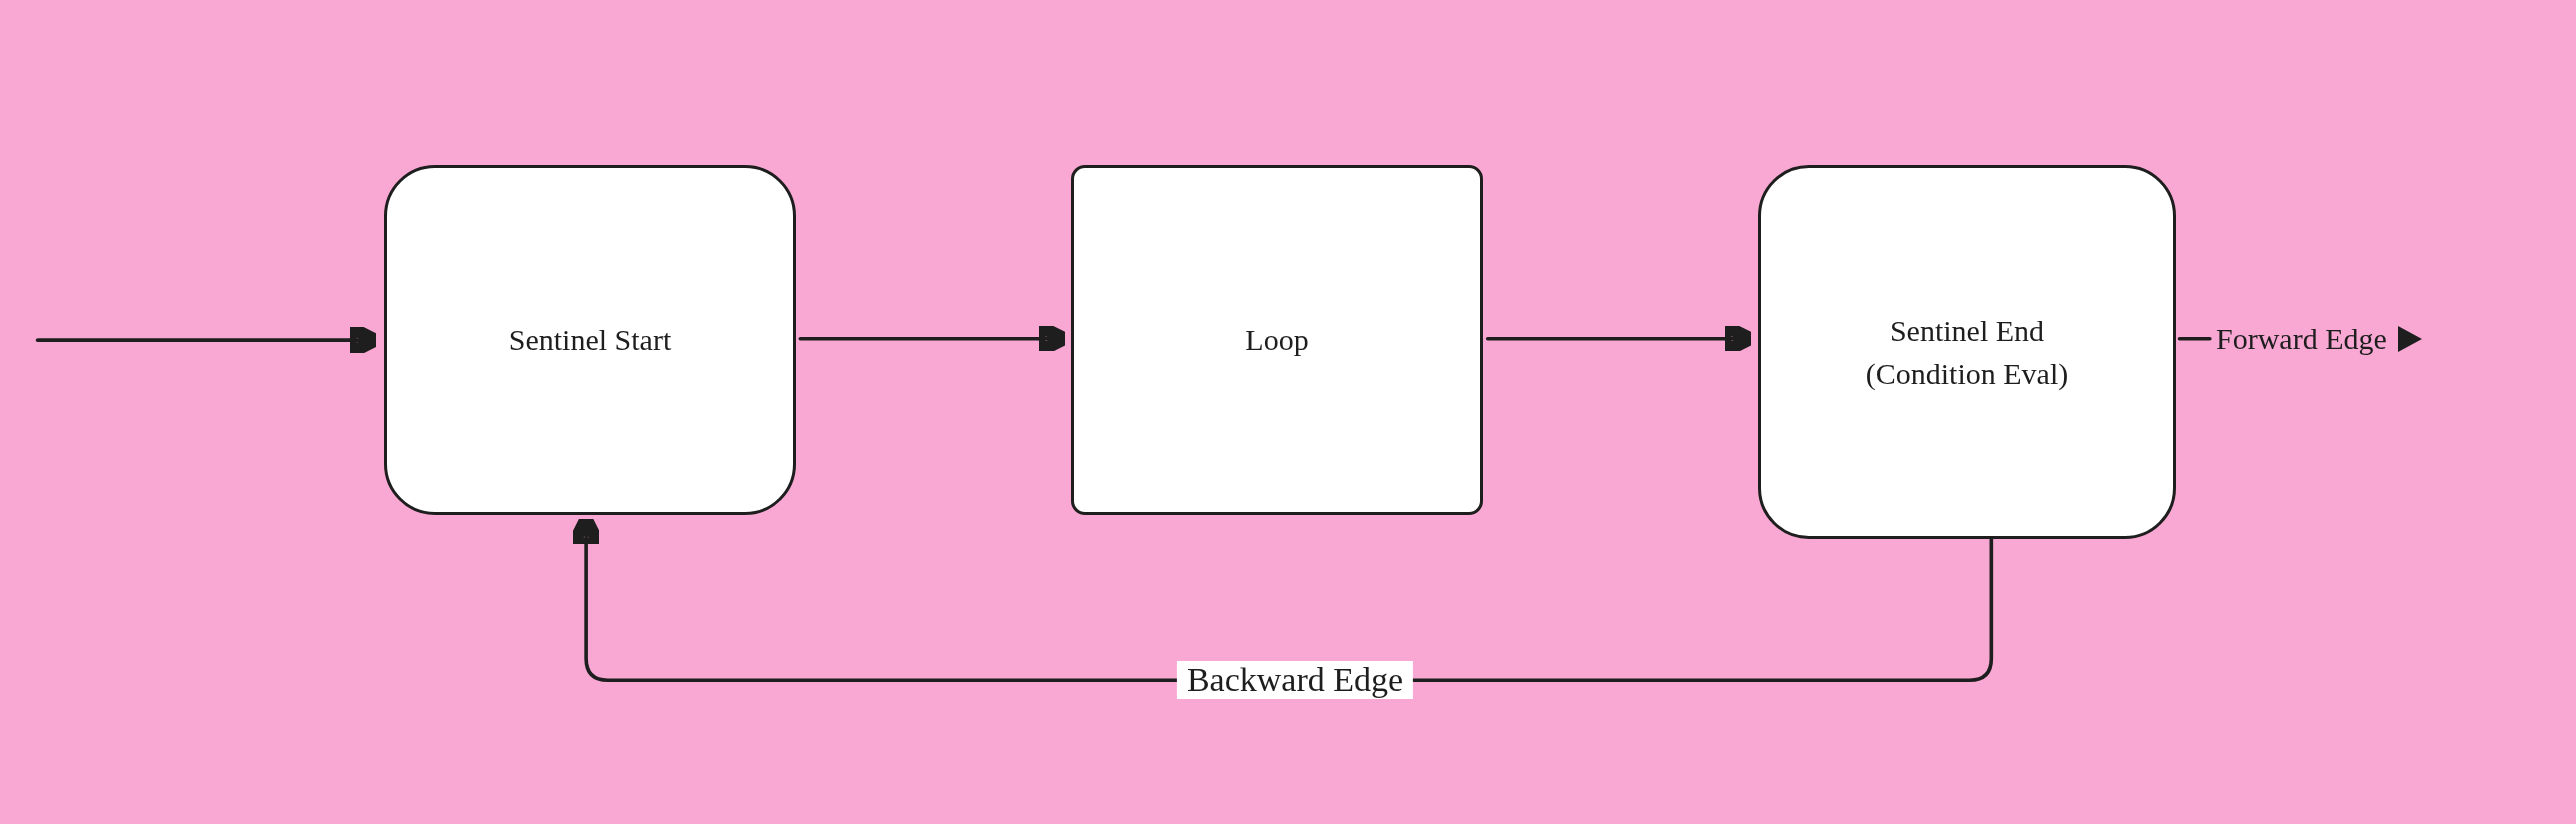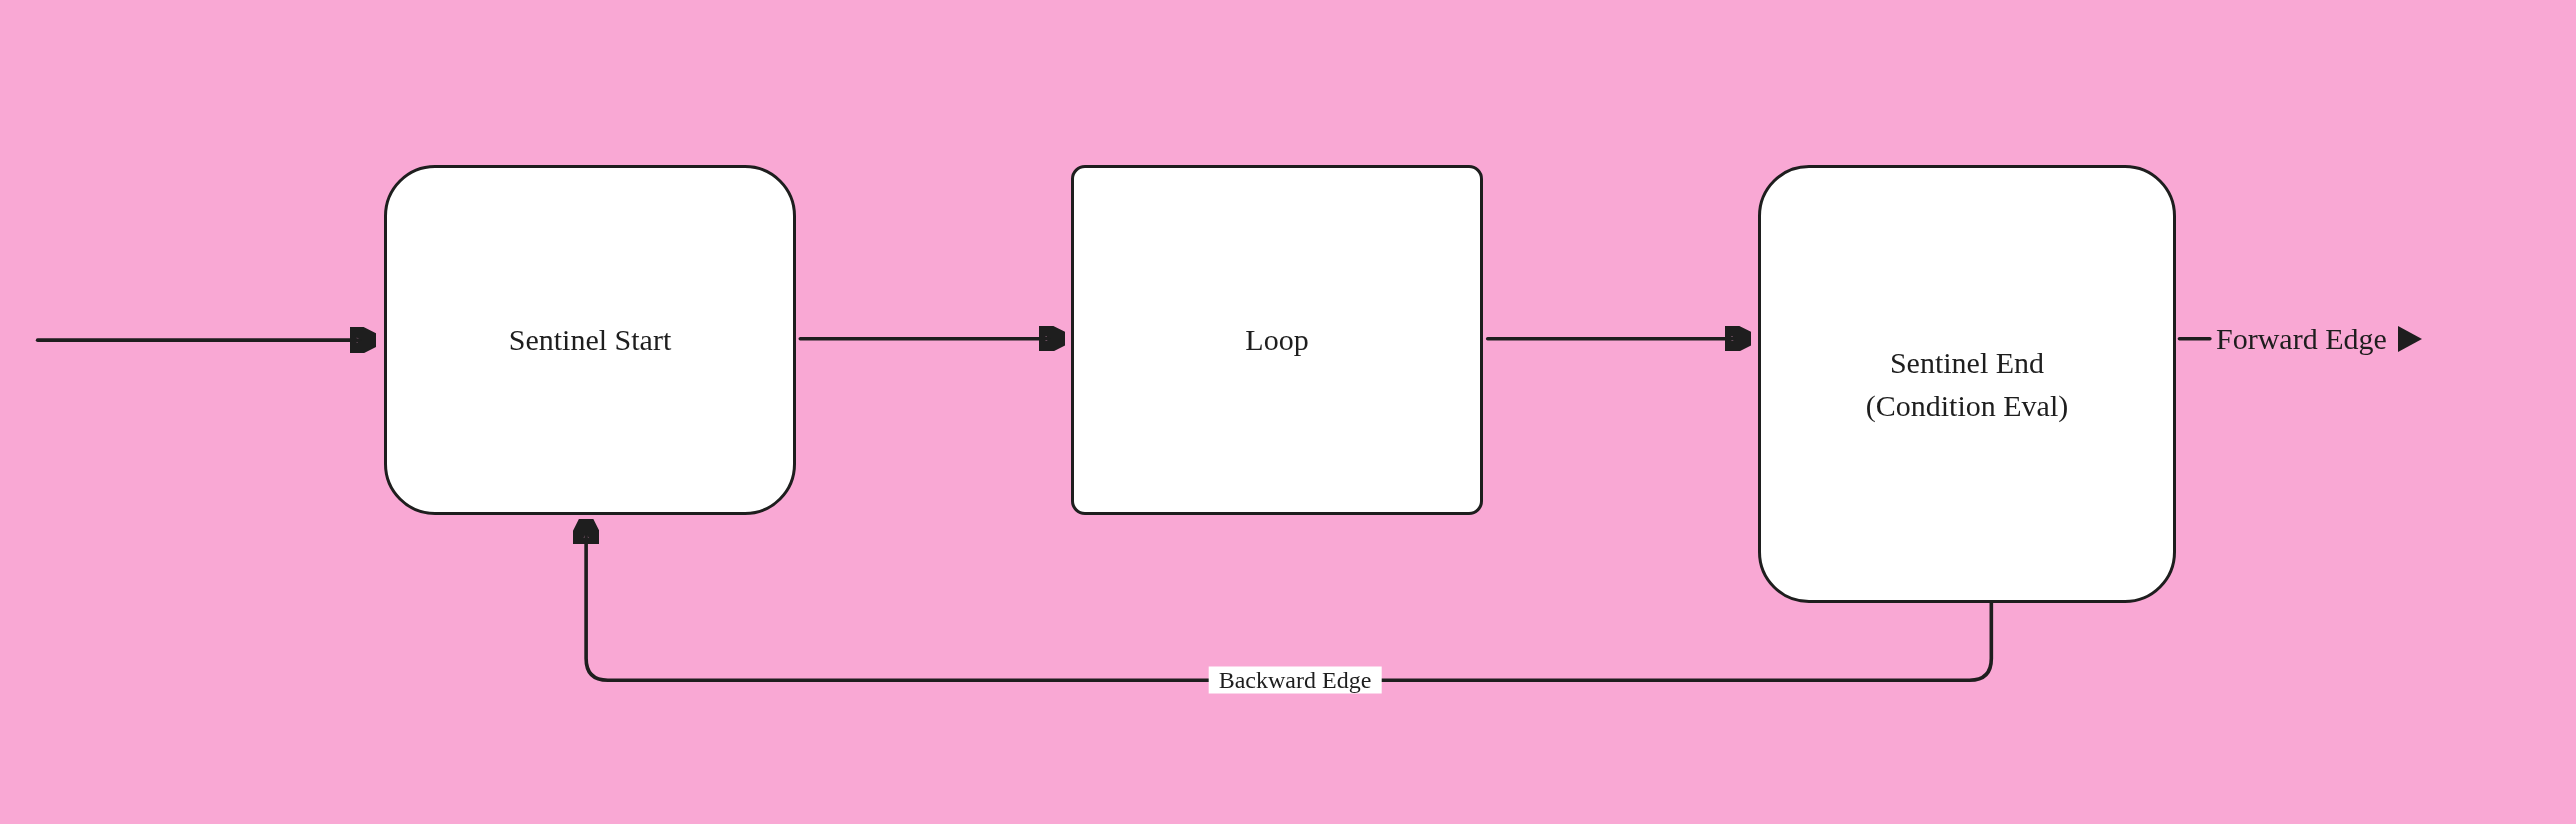--- a/index.html
+++ b/index.html
@@ -39,21 +39,21 @@
     align-items: center;
     justify-content: center;
     text-align: center;
     font-size: 30px;
     line-height: 1.45;
     white-space: pre-line;
     box-sizing: border-box;
   }
   .node-sentinel-start { left: 384px; top: 165px; width: 412px; height: 350px; }
   .node-loop           { left: 1071px; top: 165px; width: 412px; height: 350px; border-radius: 14px; }
-  .node-sentinel-end   { left: 1758px; top: 165px; width: 418px; height: 438px; }
+  .node-sentinel-end   { left: 1758px; top: 165px; width: 418px; height: 374px; }
 
   .forward-edge {
     position: absolute;
     left: 2216px;
     top: 339px;
     transform: translateY(-50%);
     display: flex;
     align-items: center;
     gap: 11px;
     font-size: 30px;
@@ -67,21 +67,21 @@
     border-bottom: 13.7px solid transparent;
     display: inline-block;
   }
   .backward-edge-label {
     position: absolute;
     left: 1295px;
     top: 680px;
     transform: translate(-50%, -50%);
     background: #ffffff;
     padding: 0 10px;
-    font-size: 24px;
+    font-size: 34px;
     white-space: nowrap;
   }
 </style>
 </head>
 <body>
 
 <div class="canvas">
 
   <svg class="edges-layer" width="2576" height="825" viewBox="0 0 3560 1140" xmlns="http://www.w3.org/2000/svg">
     <defs>

